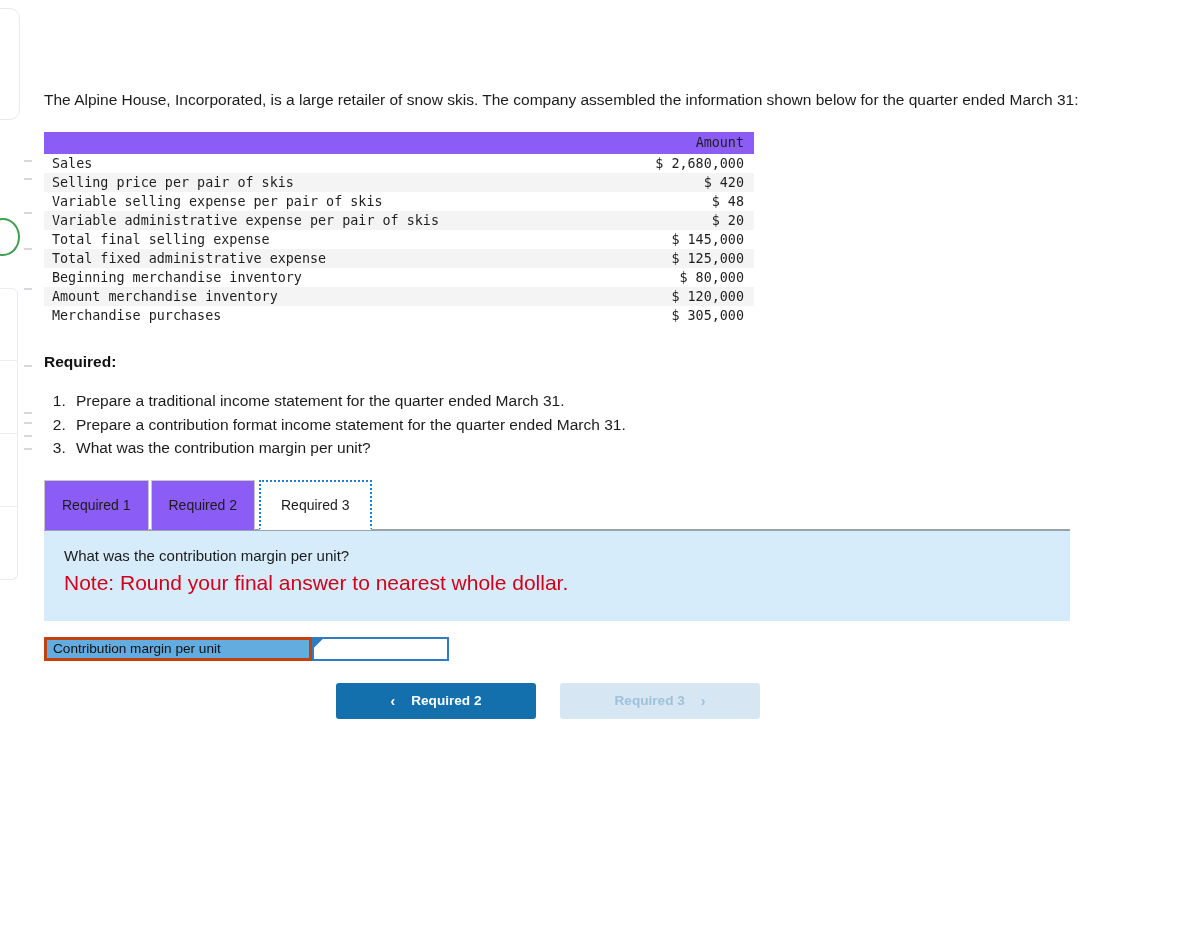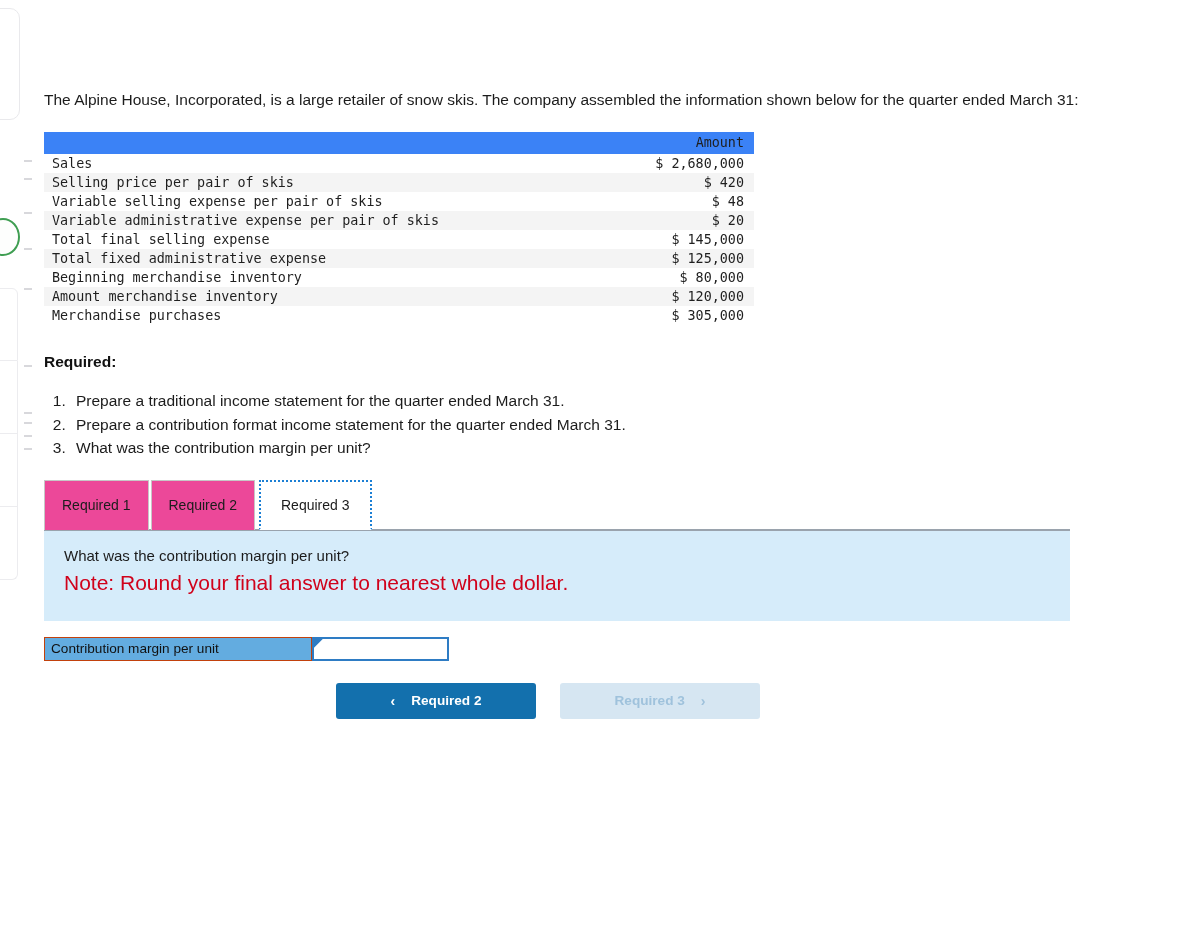--- a/index.html
+++ b/index.html
@@ -89,21 +89,21 @@
   
   .data-table {
     margin-top: 20px;
     width: 710px;
     border-collapse: collapse;
     font-family: "DejaVu Sans Mono", "Liberation Mono", monospace;
     font-size: 13.4px;
     color: #1f1f1f;
   }
   .data-table th {
-    background: #3b82f6;
+    background: #8b5cf6;
     font-weight: normal;
     text-align: right;
     padding: 2px 10px 3px 8px;
     height: 17px;
   }
   .data-table th.lbl { text-align: left; }
   .data-table td {
     padding: 1px 10px 1px 8px;
     height: 17px;
     white-space: pre;
@@ -153,21 +153,21 @@
     position: relative;
   }
   .tab {
     height: 50px;
     box-sizing: border-box;
     display: flex;
     align-items: center;
     justify-content: center;
     font-size: 14px;
     color: #1c1c1c;
-    background: #ec4899;
+    background: #8b5cf6;
     border: 1px solid #c7c7c7;
     border-bottom: none;
     padding: 0 17px;
     margin-right: 2px;
     cursor: pointer;
   }
   .tab.active {
     background: #ffffff;
     border: 2px dotted #1b7fd4;
     border-bottom: 2px solid #ffffff;
@@ -206,21 +206,21 @@
   .answer-row {
     margin-top: 16px;
     display: flex;
     align-items: stretch;
     height: 24px;
     width: 405px;
   }
   .answer-label {
     flex: 0 0 268px;
     background: #63ace0;
-    border: 1px solid #c2410c;
+    border: 3px solid #c2410c;
     box-sizing: border-box;
     display: flex;
     align-items: center;
     padding-left: 6px;
     font-size: 13.6px;
     color: #111111;
   }
   .answer-input-wrap {
     flex: 0 0 137px;
     position: relative;

